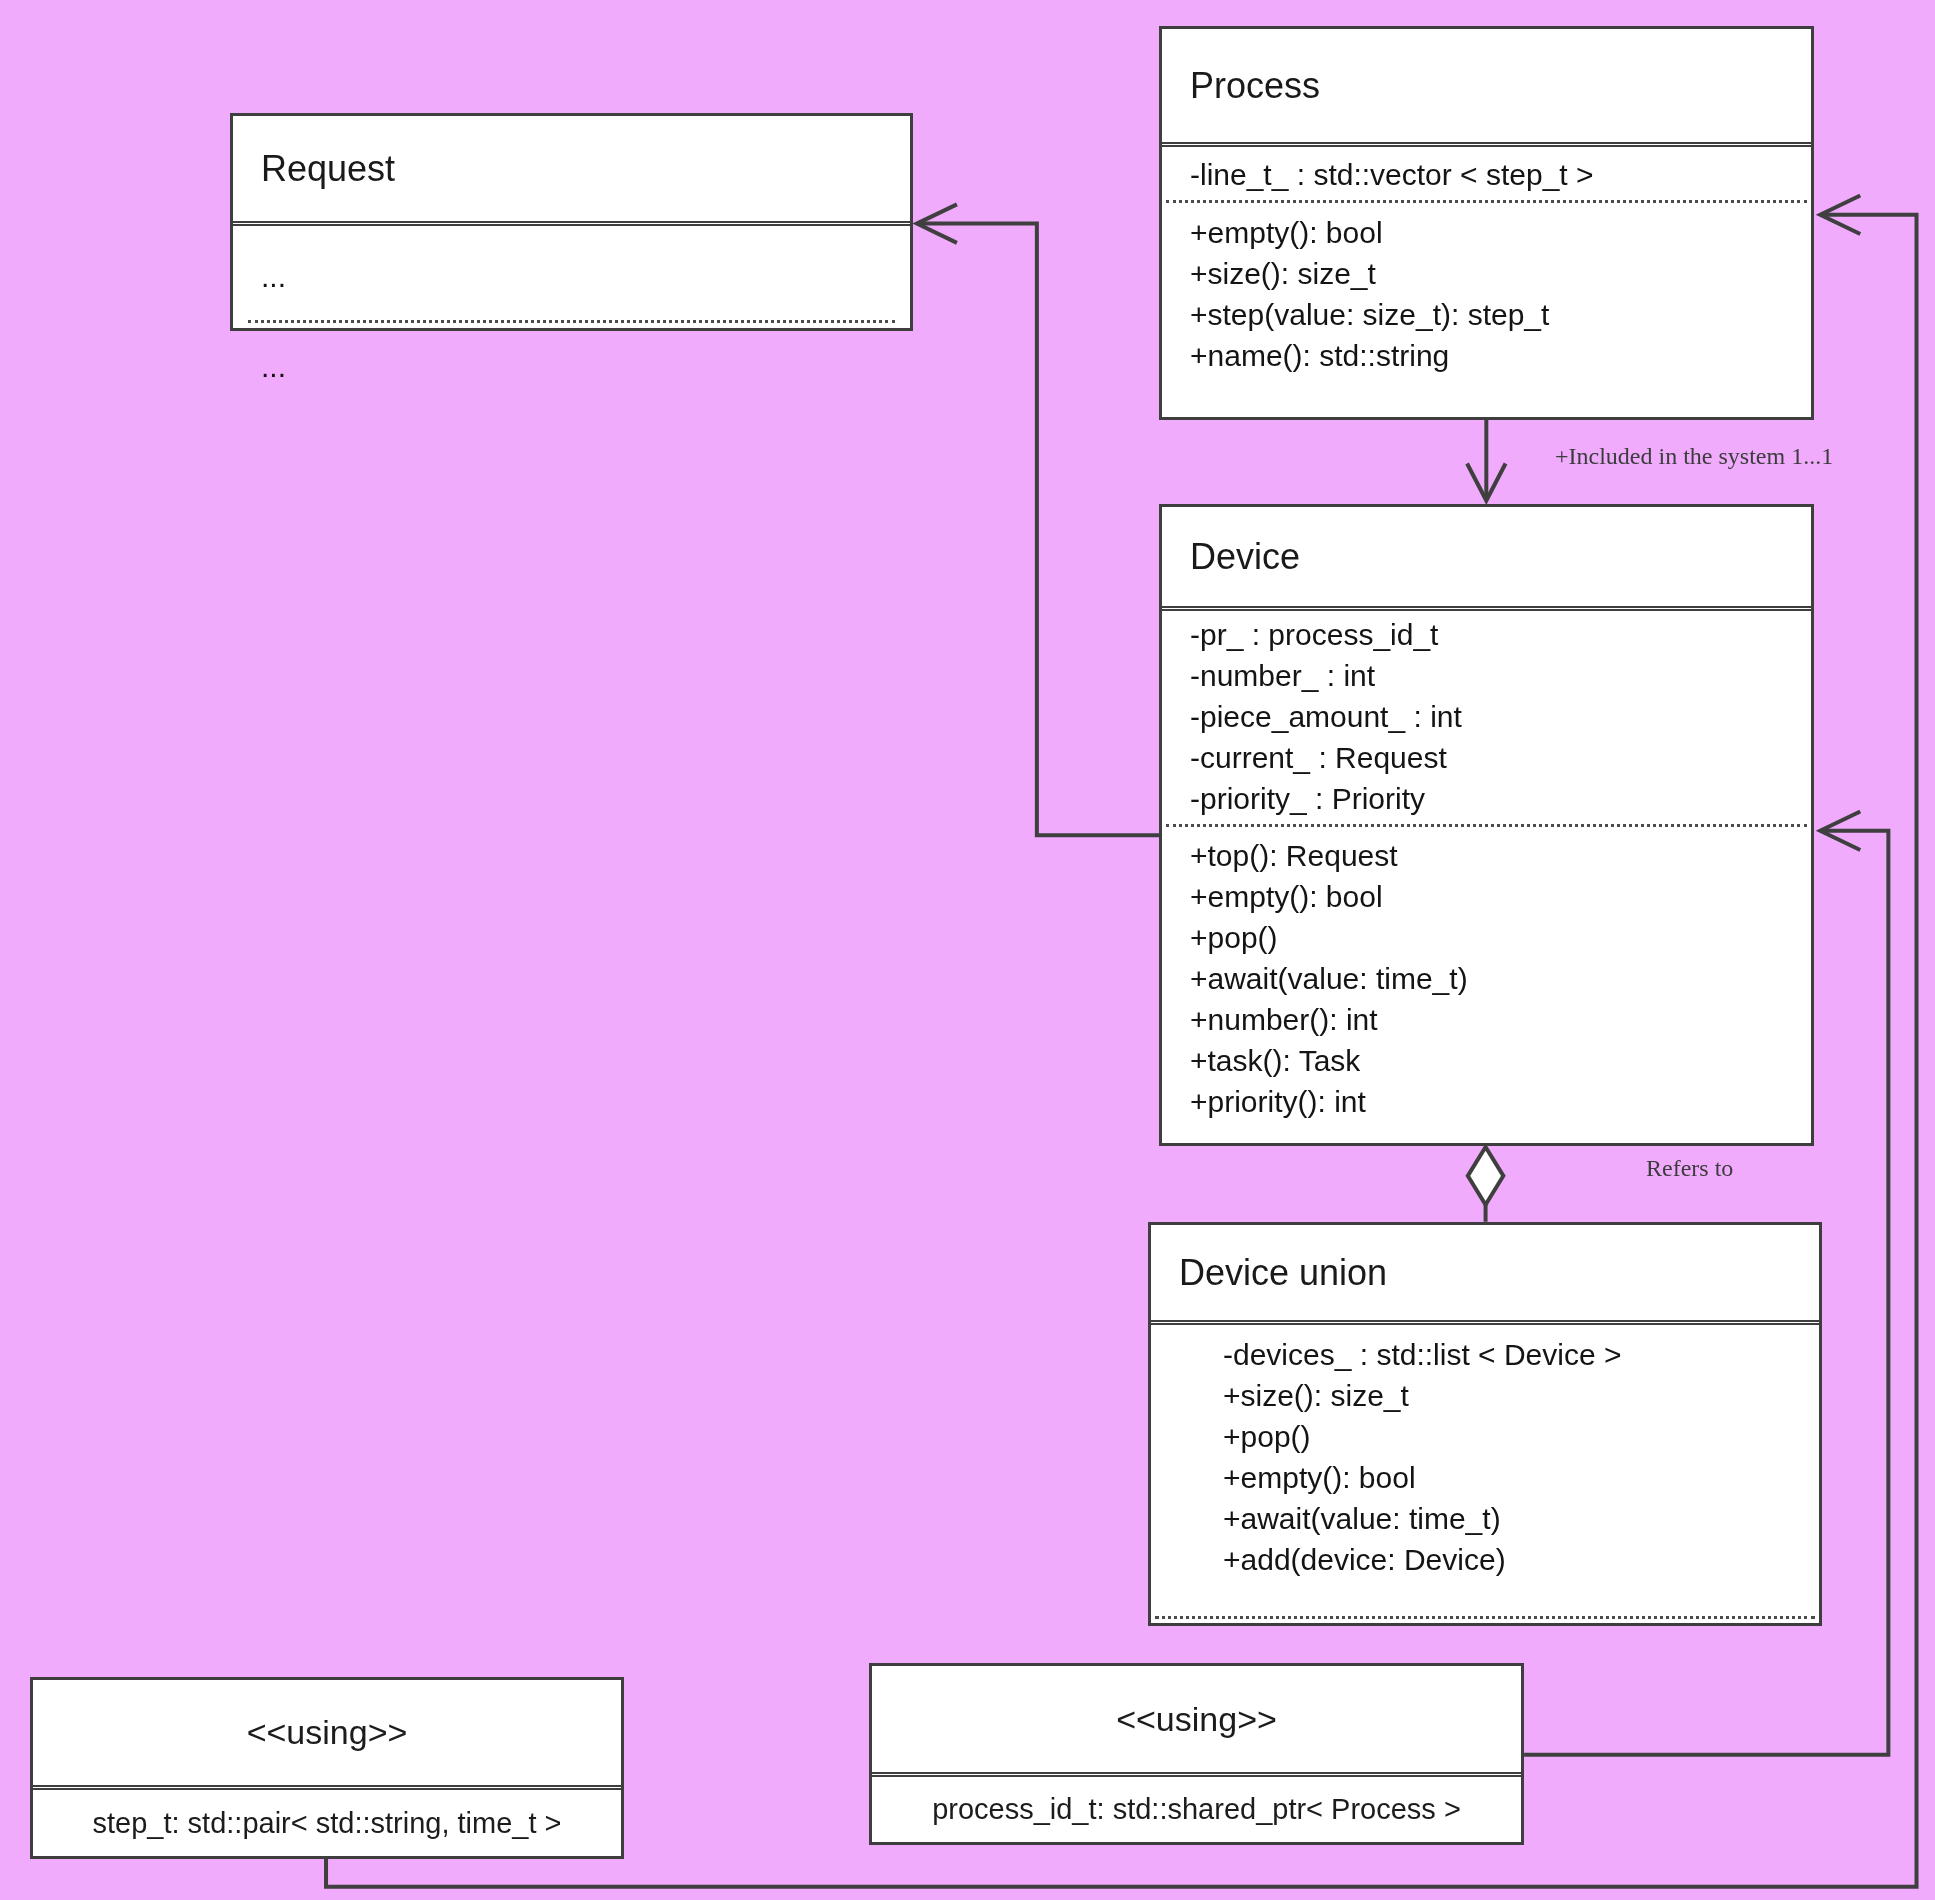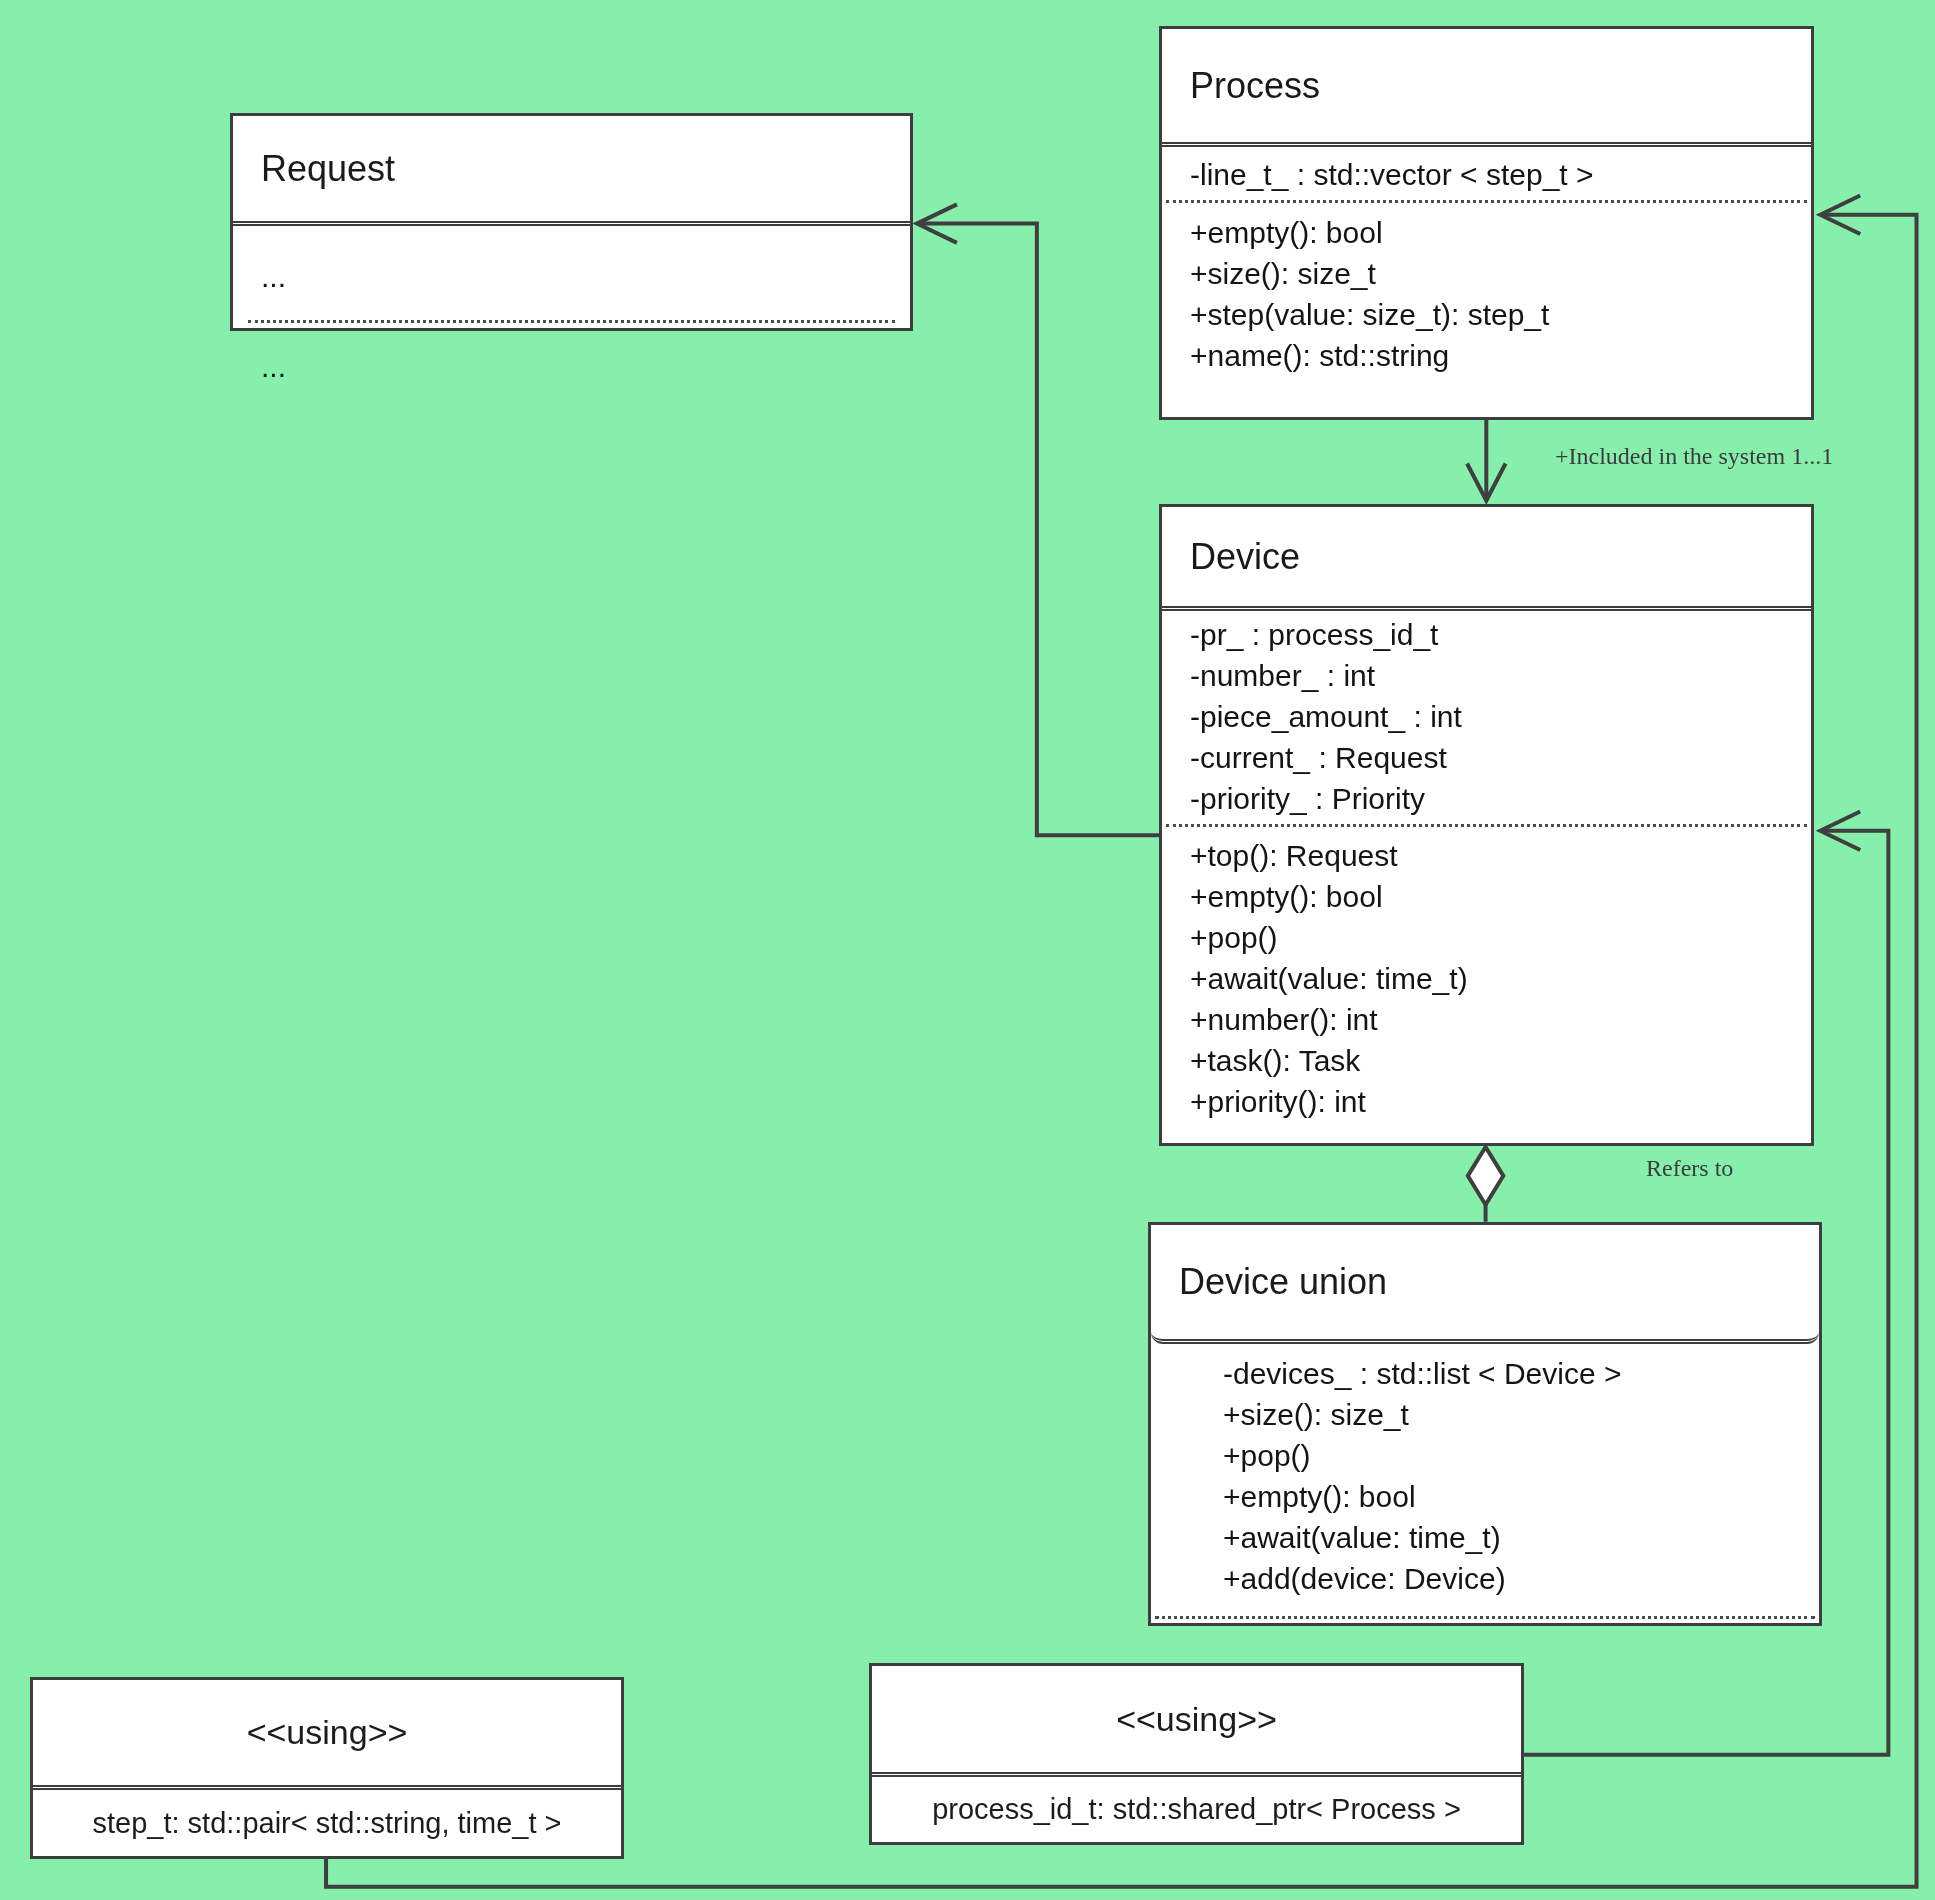--- a/index.html
+++ b/index.html
@@ -1,20 +1,20 @@
 <!DOCTYPE html>
 <html style="font-size:12px"><head>
 <meta charset="utf-8">
 <style>
   html, body { margin:0; padding:0; background:#ffffff; }
   .canvas {
     position: relative;
     width: 1936px;
     height: 1900px;
-    background: #86efac;
+    background: #f0abfc;
     font-family: "Liberation Sans", "DejaVu Sans", sans-serif;
     color: #1c1c1c;
     overflow: hidden;
   }
   .uml-box {
     position: absolute;
     box-sizing: border-box;
     border: 3px solid #3e3e3e;
     background: #ffffff;
     display: flex;
@@ -143,21 +143,21 @@
         <div class="row">+empty(): bool</div>
         <div class="row">+pop()</div>
         <div class="row">+await(value: time_t)</div>
         <div class="row">+number(): int</div>
         <div class="row">+task(): Task</div>
         <div class="row">+priority(): int</div>
       </div>
   </div>
 
   <div class="uml-box" style="left:1148px; top:1222px; width:674px; height:404px;">
-    <div class="uml-title" style="height:119px;border-radius:12px;">Device union</div>
+    <div class="uml-title" style="height:100px;">Device union</div>
     <div class="sec" style="padding-top:9px;margin-left:44px;">
         <div class="row">-devices_ : std::list &lt; Device &gt;</div>
         <div class="row">+size(): size_t</div>
         <div class="row">+pop()</div>
         <div class="row">+empty(): bool</div>
         <div class="row">+await(value: time_t)</div>
         <div class="row">+add(device: Device)</div>
       </div>
     <div class="dotted push-bottom" style="margin-bottom:4.4px;"></div>
   </div>

